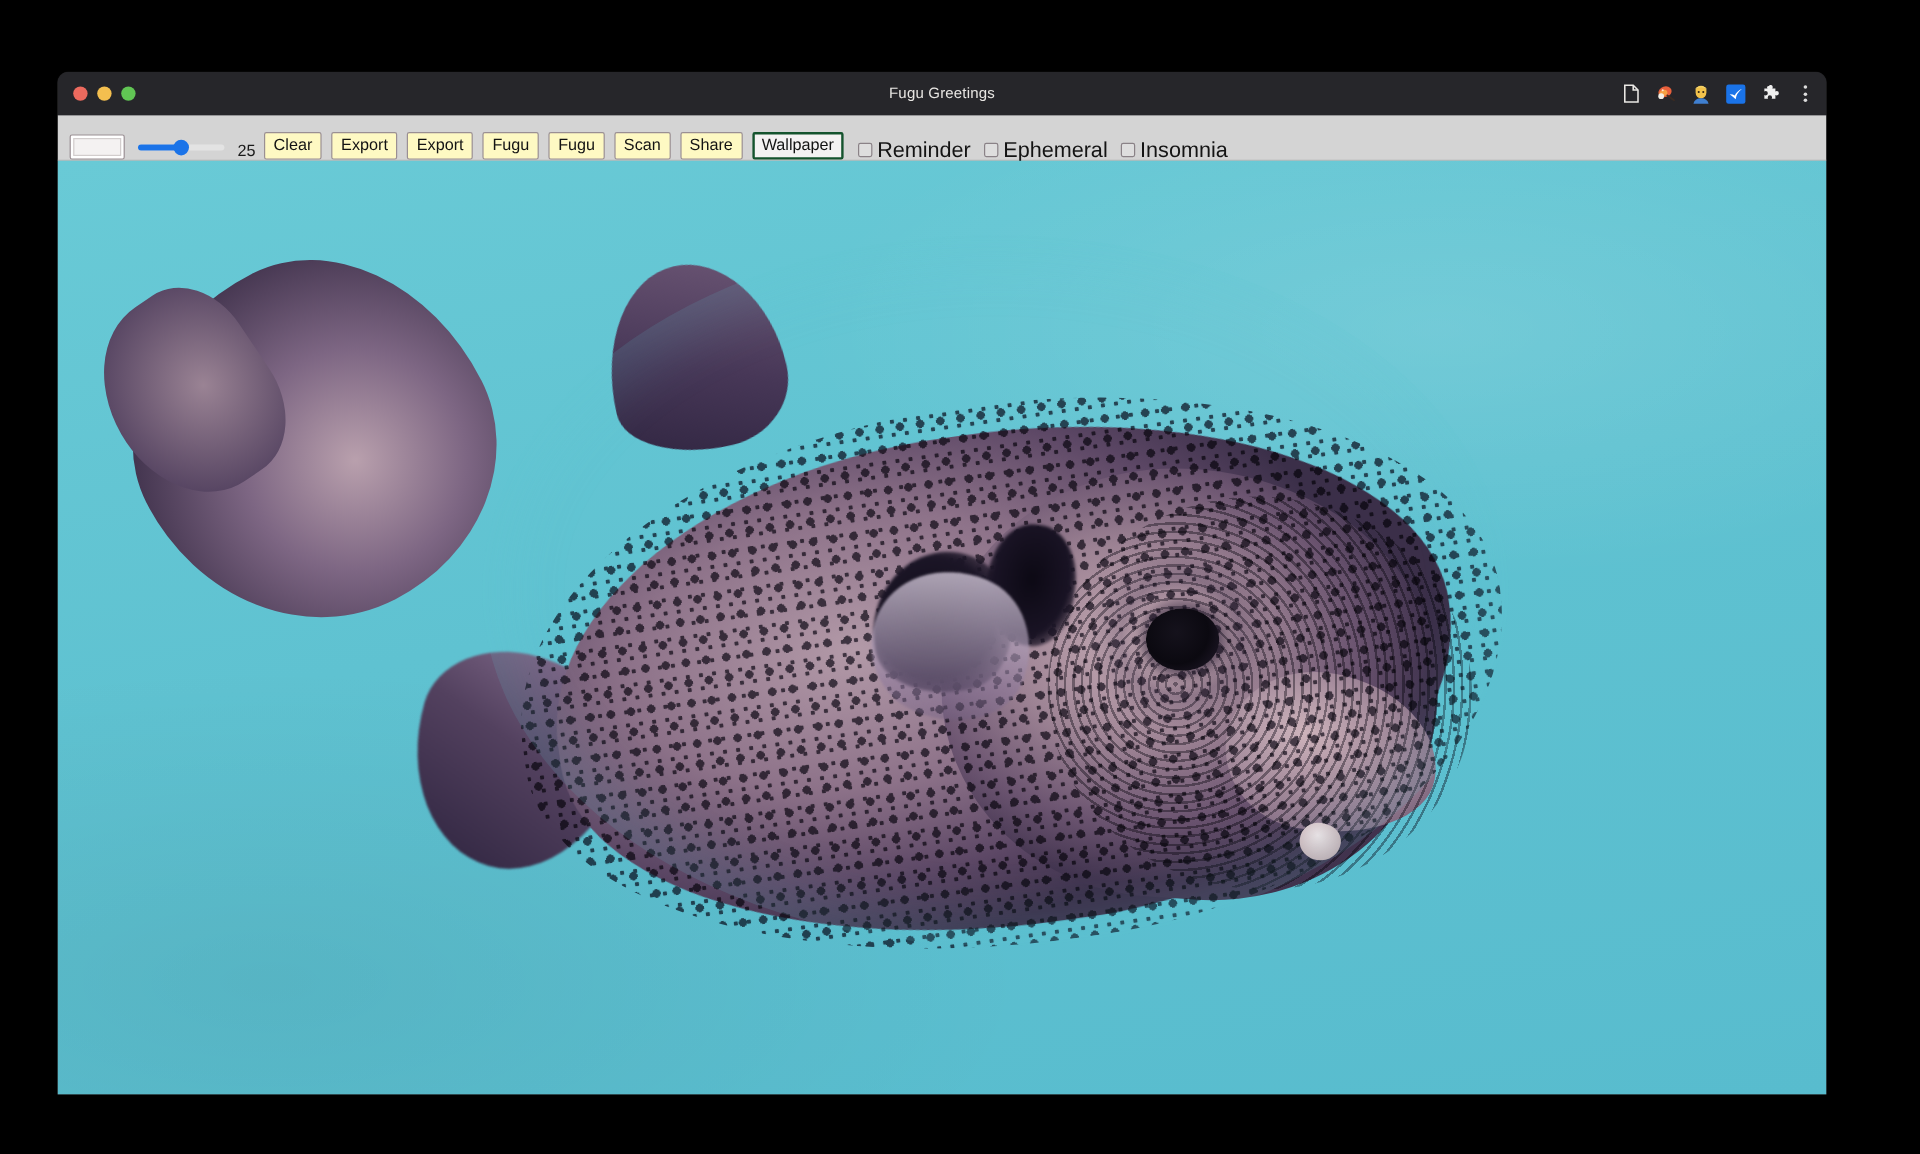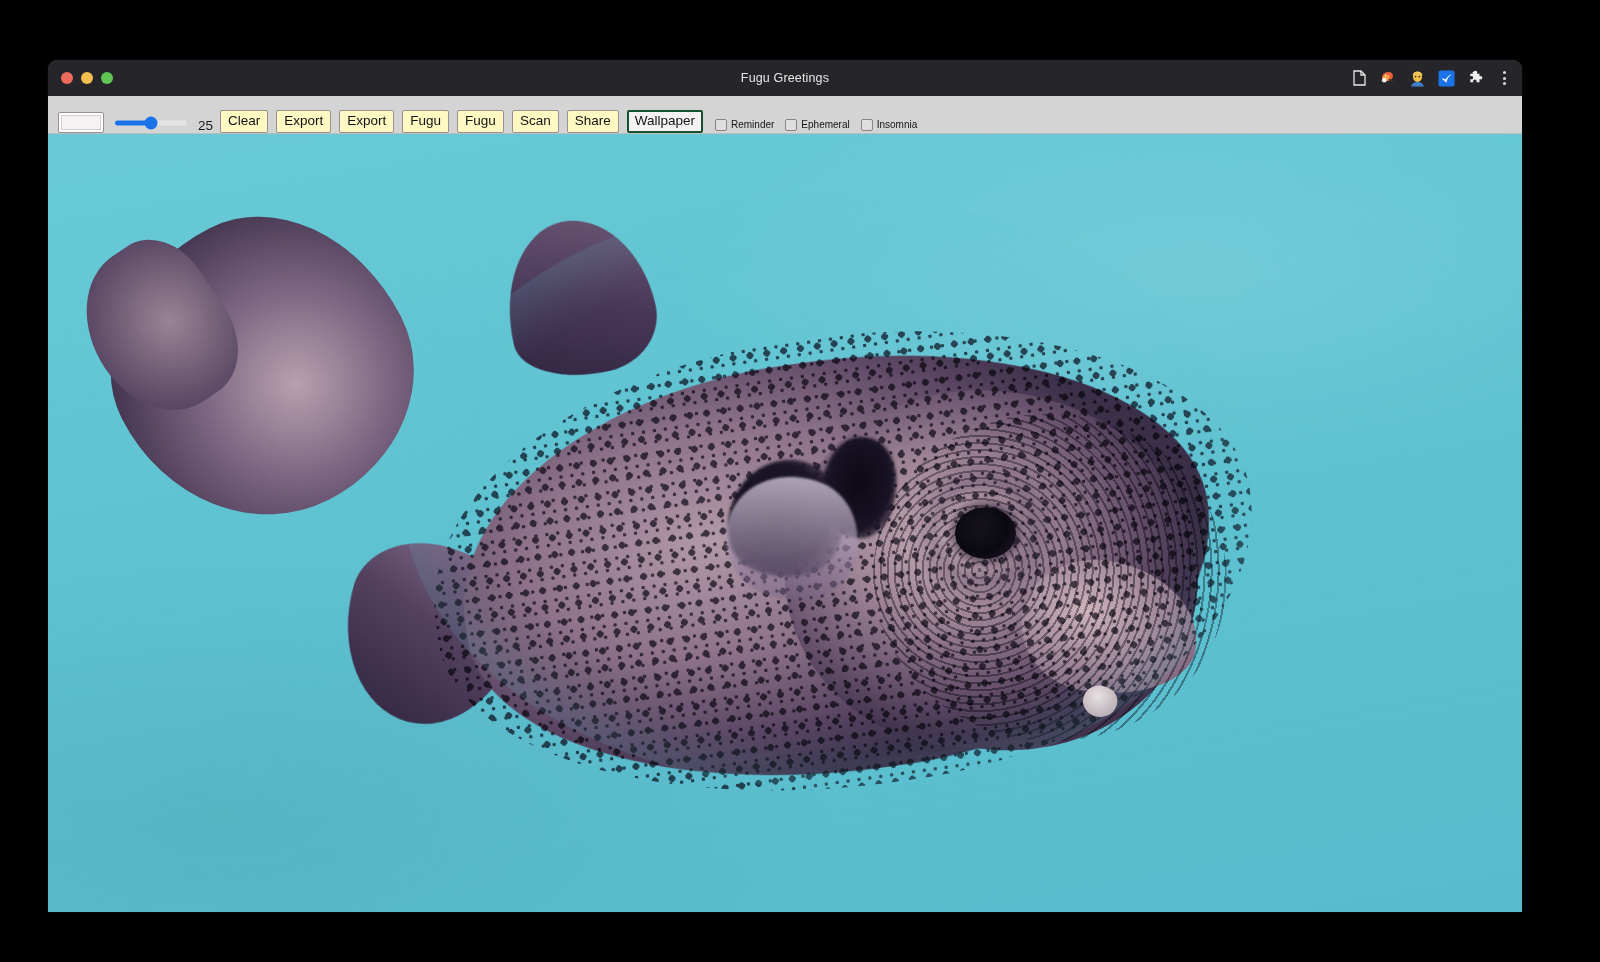--- a/index.html
+++ b/index.html
@@ -202,21 +202,21 @@
     margin-right: 11px;
   }
   .chk-box {
     width: 12px; height: 12px;
     border: 1px solid #8a8287;
     border-radius: 2px;
     background: #dedede;
     display: block;
   }
   .chk-label {
-    font-size: 10px;
+    font-size: 18px;
     color: #141414;
     line-height: 16px;
   }
 
   
   .canvas {
     position: relative;
     width: 100%;
     height: 778px;
     background: #62c6d3;

